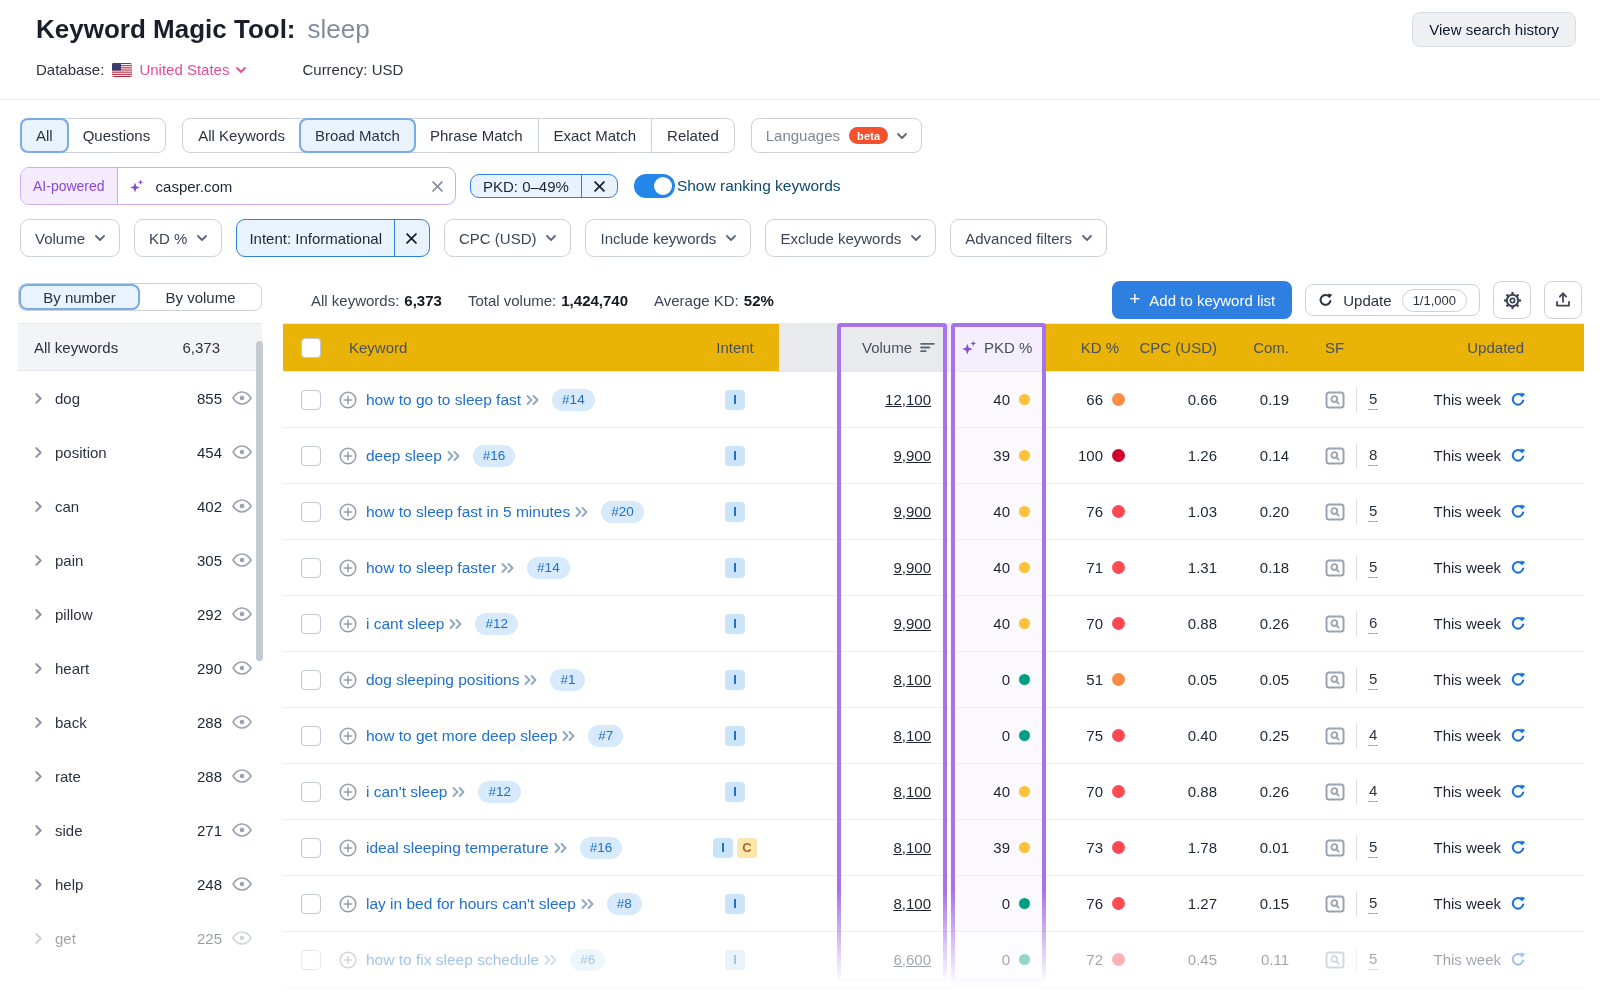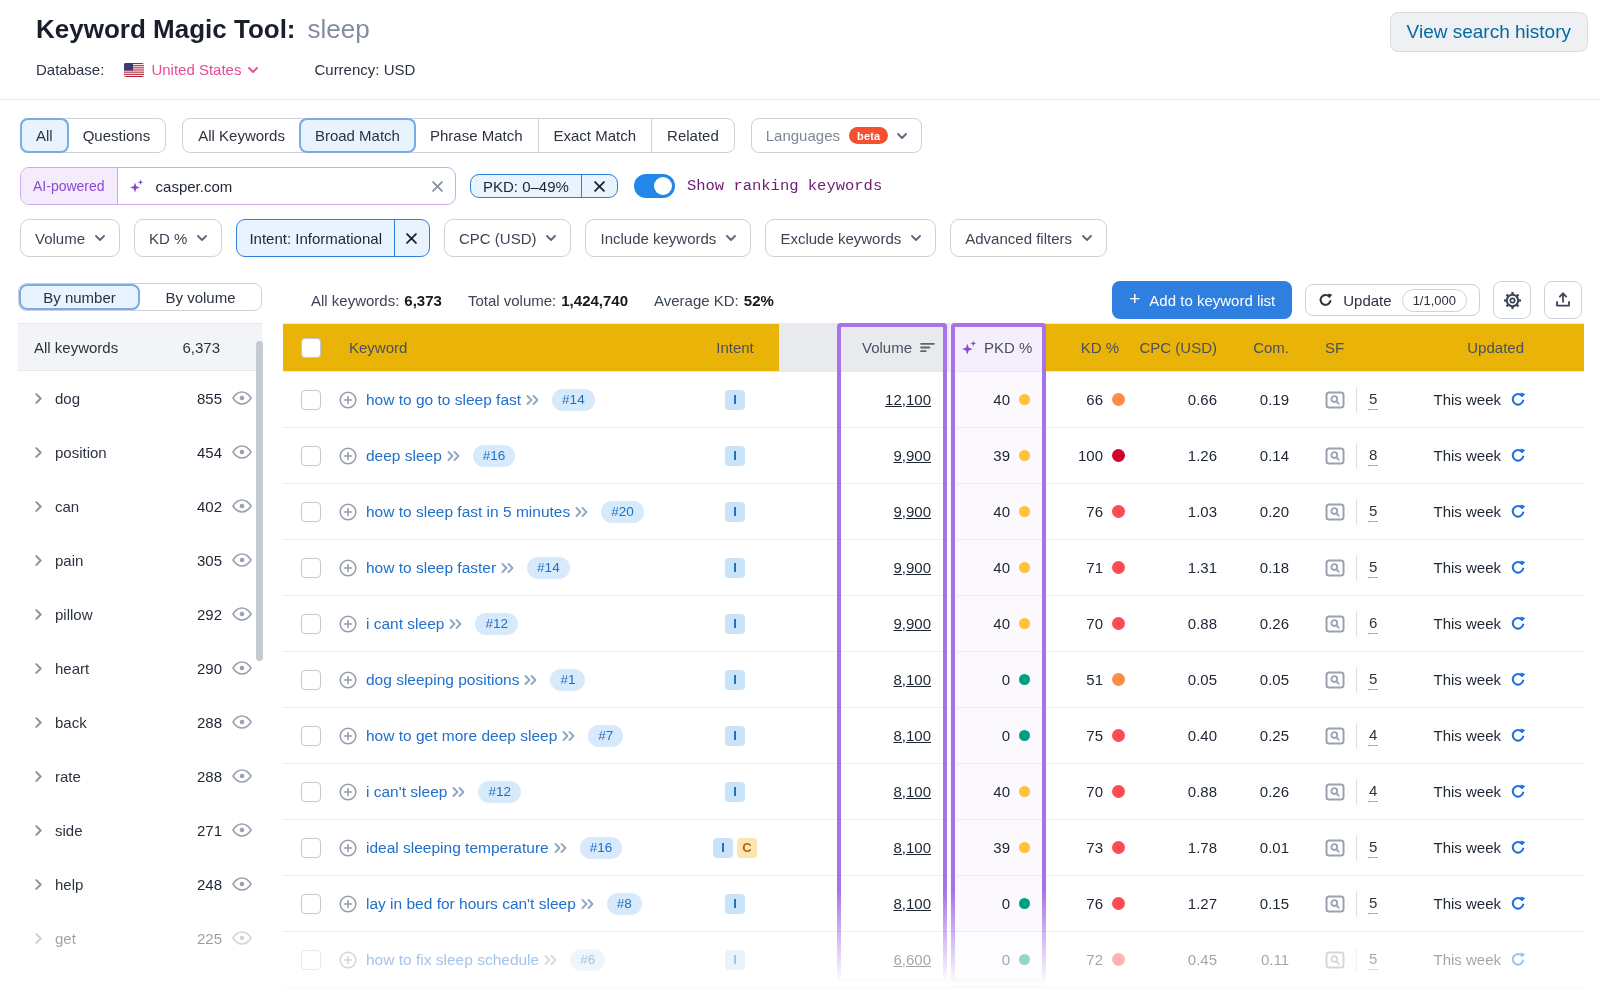--- a/index.html
+++ b/index.html
@@ -3,24 +3,24 @@
 <meta charset="utf-8">
 <style>
   html,body{margin:0;padding:0;width:1600px;height:1008px;overflow:hidden;background:#fff;
     font-family:"Liberation Sans",sans-serif;color:#1d2533;-webkit-font-smoothing:antialiased;}
   svg{display:block}
   
   .top{position:relative;height:100px;box-sizing:border-box;padding:14px 24px 0 36px;border-bottom:1px solid #e7e9ee;}
   .title-line{display:flex;align-items:baseline;gap:12px;}
   .title-main{font-size:26px;font-weight:700;color:#181f2b;}
   .title-query{font-size:26px;font-weight:500;color:#838d9c;}
-  .vsh-btn{position:absolute;right:12px;top:12px;background:#eef0f4;border:1px solid #d9dde4;border-radius:8px;
-    padding:8px 16px;font-size:19px;color:#0369a1;cursor:pointer;}
+  .vsh-btn{position:absolute;right:24px;top:12px;background:#eef0f4;border:1px solid #d9dde4;border-radius:8px;
+    padding:8px 16px;font-size:15px;color:#0f172a;cursor:pointer;}
   .db-line{margin-top:16px;display:flex;align-items:center;font-size:15px;color:#2c3340;}
-  .db-label{margin-right:20px;}
+  .db-label{margin-right:8px;}
   .flag{margin-right:7px;border-radius:2px;overflow:hidden;}
   .db-value{color:#ec4899;display:flex;align-items:center;gap:7px;cursor:pointer;}
   .currency{margin-left:56px;color:#2c3340;}
   
   .tabs-row{display:flex;gap:16px;margin:18px 20px 0;}
   .seg-group{display:flex;border:1px solid #ccd1da;border-radius:8px;background:#fff;}
   .seg{padding:8px 15px;font-size:15px;color:#2c3340;cursor:pointer;border-left:1px solid #ccd1da;white-space:nowrap;}
   .seg:first-child{border-left:none;}
   .seg.active{background:#e8f3fd;box-shadow:inset 0 0 0 2px #79abe4;border-radius:8px;margin:-1px;border-left:none;padding:9px 16px;}
   .seg.active + .seg{border-left:none;}
@@ -32,21 +32,21 @@
   .ai-wrap{display:flex;align-items:stretch;border:1.5px solid #cfa9f2;border-radius:9px;overflow:hidden;height:38px;box-sizing:border-box;width:436px;background:#fff;}
   .ai-label{background:#f4ebfd;color:#8a49d4;font-size:14px;display:flex;align-items:center;padding:0 12px;border-right:1.5px solid #cfa9f2;}
   .ai-sparkle{color:#8a49d4;margin:0 4px 0 12px;align-self:center;}
   .ai-input{border:none;outline:none;flex:1;font-size:15px;color:#1d2533;padding:0 8px;font-family:"Liberation Sans",sans-serif;background:transparent;}
   .ai-clear{align-self:center;color:#8b93a2;margin-right:12px;cursor:pointer;}
   .pkd-chip{display:flex;align-items:stretch;margin-left:14px;height:24px;box-sizing:border-box;border:1.5px solid #2f80da;background:#e8f3fd;border-radius:9px;overflow:hidden;font-size:15px;color:#1d2533;}
   .pkd-chip .label{display:flex;align-items:center;padding:0 12px;}
   .chip-x{display:flex;align-items:center;justify-content:center;width:35px;border-left:1.5px solid #2f80da;color:#1d2533;cursor:pointer;}
   .toggle{margin-left:16px;width:41px;height:24px;border-radius:13px;background:#2287e8;position:relative;cursor:pointer;flex:none;}
   .toggle .knob{position:absolute;top:3px;right:3px;width:18px;height:18px;border-radius:50%;background:#fff;}
-  .toggle-label{margin-left:12px;font-size:15.5px;color:#701a75;font-family:Liberation Mono, monospace;}
+  .toggle-label{margin-left:2px;font-size:15.5px;color:#0c4a6e;}
   
   .filters2{display:flex;align-items:center;gap:14px;margin:14px 20px 0;}
   .chip{display:inline-flex;align-items:center;gap:10px;border:1px solid #ccd1da;border-radius:9px;height:38px;box-sizing:border-box;
     padding:0 14px;font-size:15px;color:#3c4555;background:#fff;cursor:pointer;}
   .chip .chip-xwrap{display:none;}
   .chip.active{background:#e8f3fd;border:1.5px solid #2f80da;padding:0;gap:0;color:#1d2533;overflow:hidden;}
   .chip.active .chip-label{padding:0 12px;}
   .chip.active .chip-xwrap{display:flex;align-items:center;justify-content:center;width:34px;align-self:stretch;border-left:1.5px solid #2f80da;}
   
   .main{display:flex;margin-top:20px;align-items:flex-start;}

